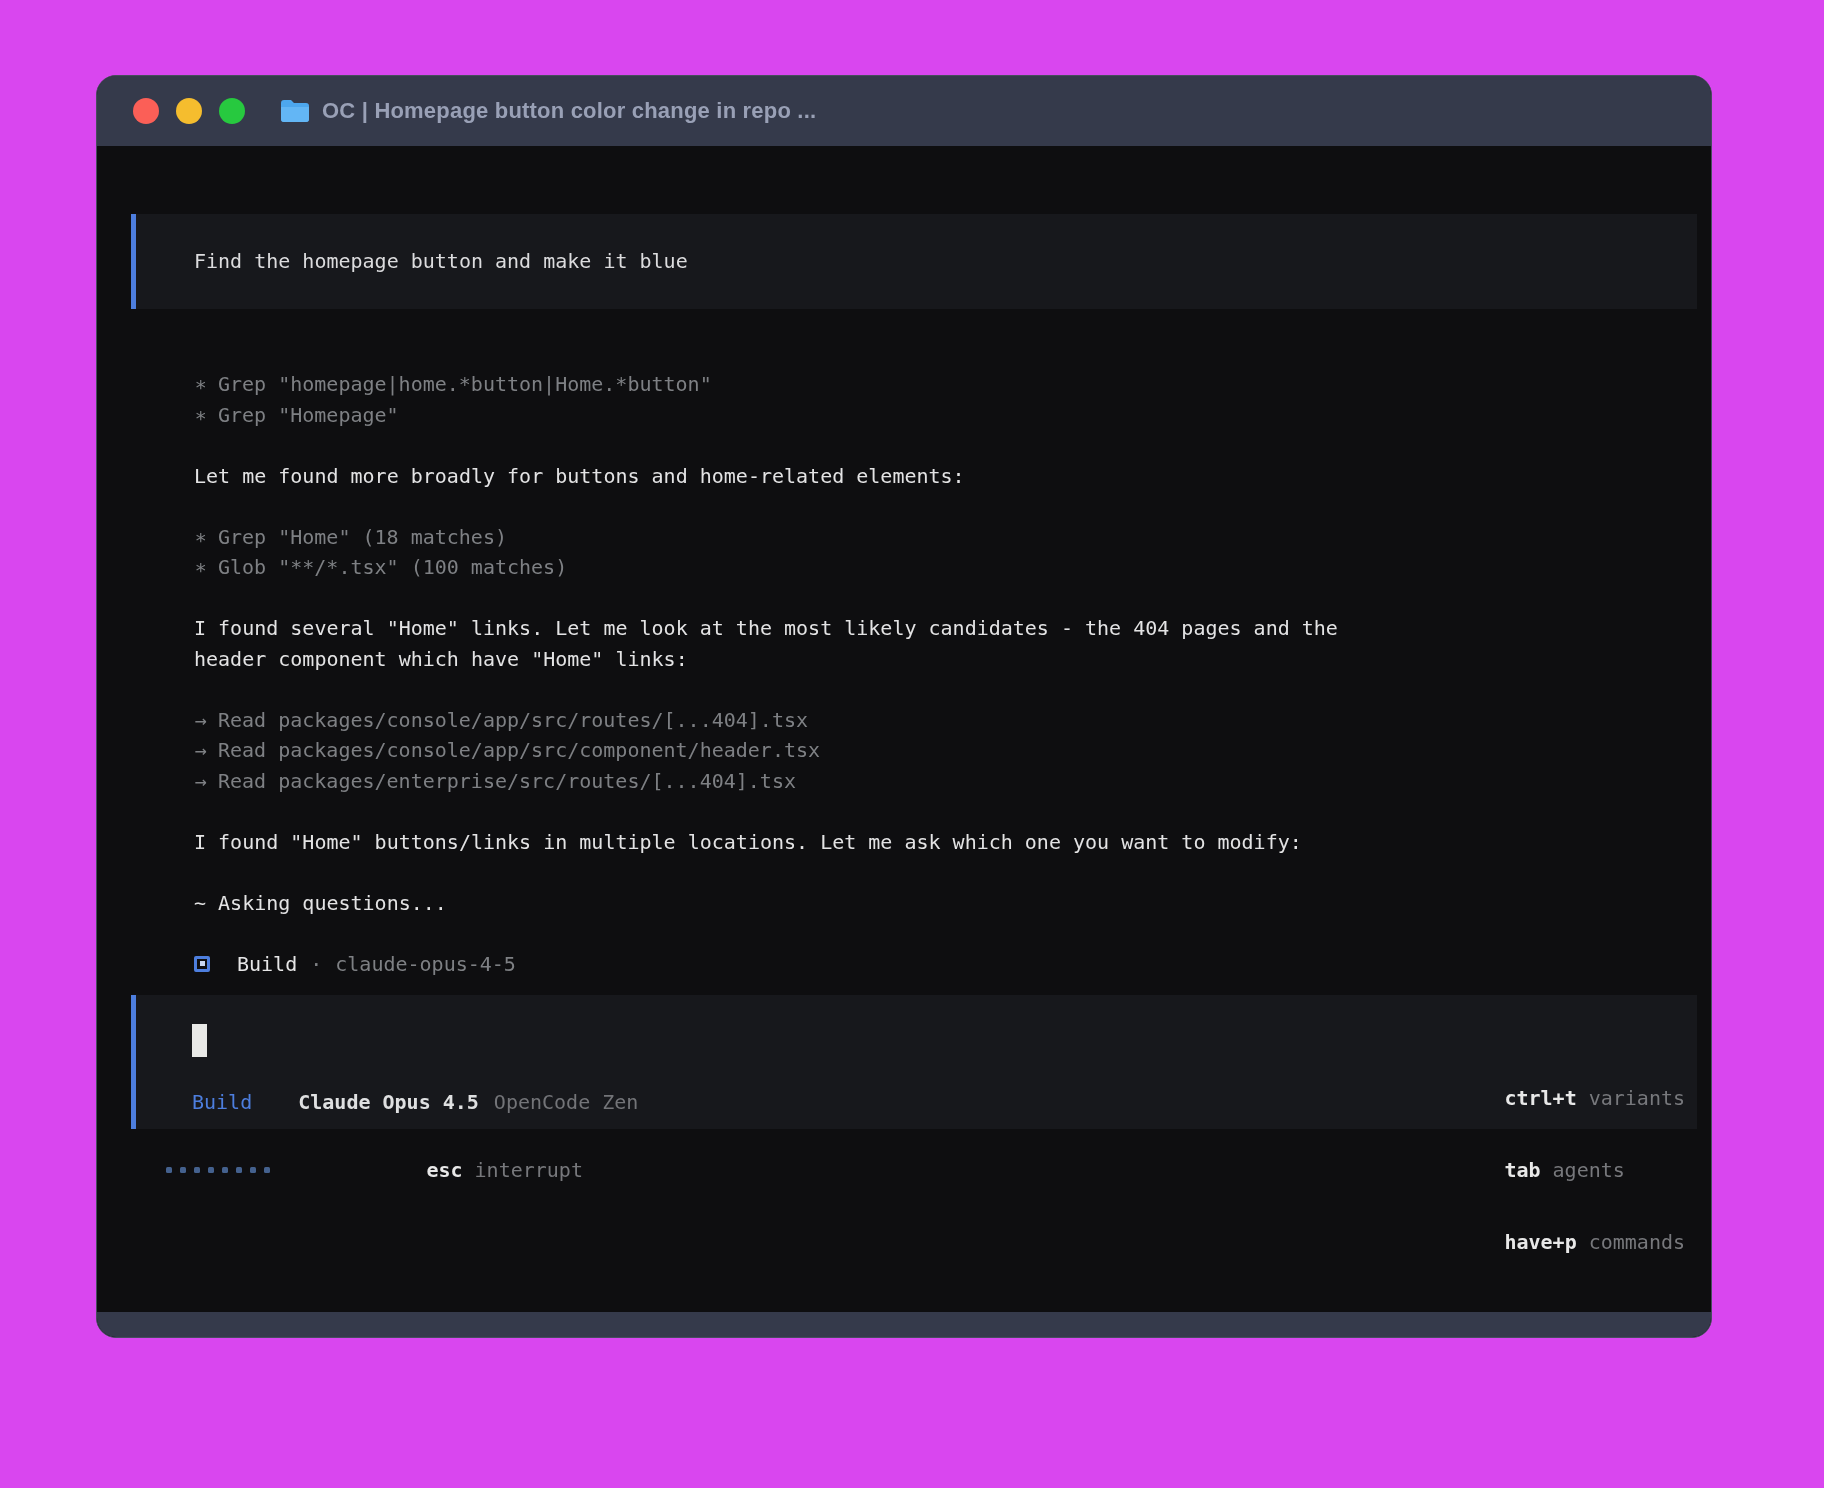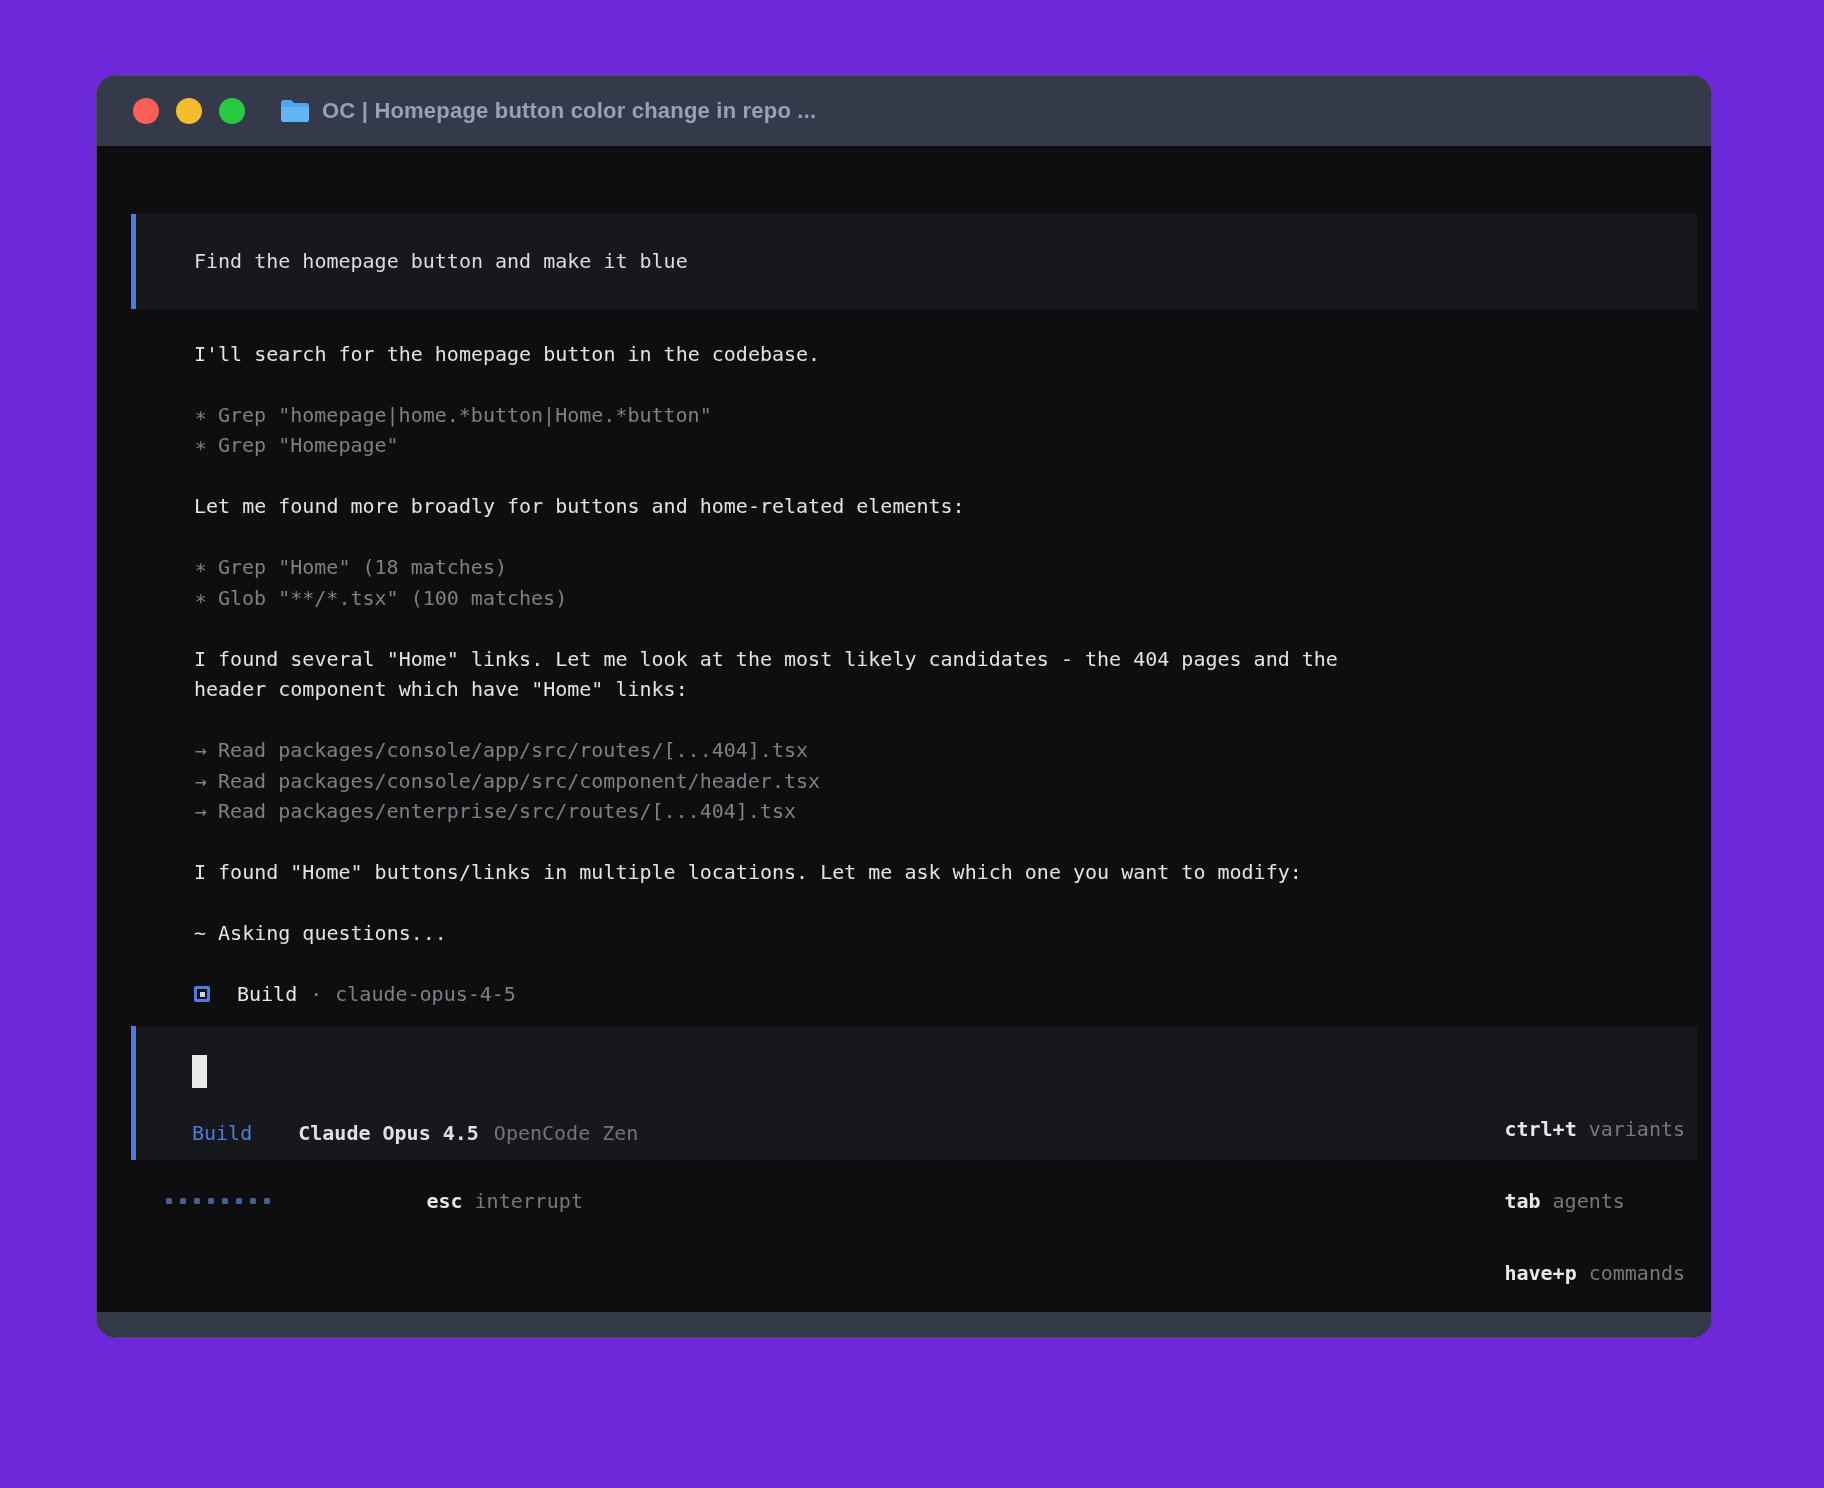--- a/index.html
+++ b/index.html
@@ -1,18 +1,18 @@
 <!DOCTYPE html>
 <html style="--accent-blue: #4d7ede; --titlebar-bg: #353a4b; --tool-gray: #7e8084; --traffic-red: #fb5f57; --traffic-yellow: #f5bd2e; --traffic-green: #27c93f;"><head>
 <meta charset="utf-8">
 <style>
   * { margin:0; padding:0; box-sizing:border-box; }
   html,body { background:#000; }
   .screen {
-    position:relative; width:1824px; height:1488px; background:#6d28d9; overflow:hidden;
+    position:relative; width:1824px; height:1488px; background:#d946ef; overflow:hidden;
     font-family:"DejaVu Sans Mono", monospace;
   }
   .window {
     position:absolute; left:96px; top:75px; width:1616px; height:1263px;
     background:#0e0e10; border-radius:20px;
     border:1px solid #474d5e;
     box-shadow: inset 0 1px 0 rgba(160,168,190,.35);
   }
   
   .titlebar {
@@ -113,21 +113,20 @@
     </div>
 
     <div class="terminal">
 
 
       <div class="block user-block">
         <div class="user-text">Find the homepage button and make it blue</div>
       </div>
 
       <div class="transcript">
-        <div class="line t-text">I'll search for the homepage button in the codebase.</div>
         <div class="gap"></div>
         <div class="line t-tool">
           <span class="bullet">∗</span>
           <span>Grep "homepage|home.*button|Home.*button"</span>
         </div>
         <div class="line t-tool">
           <span class="bullet">∗</span>
           <span>Grep "Homepage"</span>
         </div>
         <div class="gap"></div>

